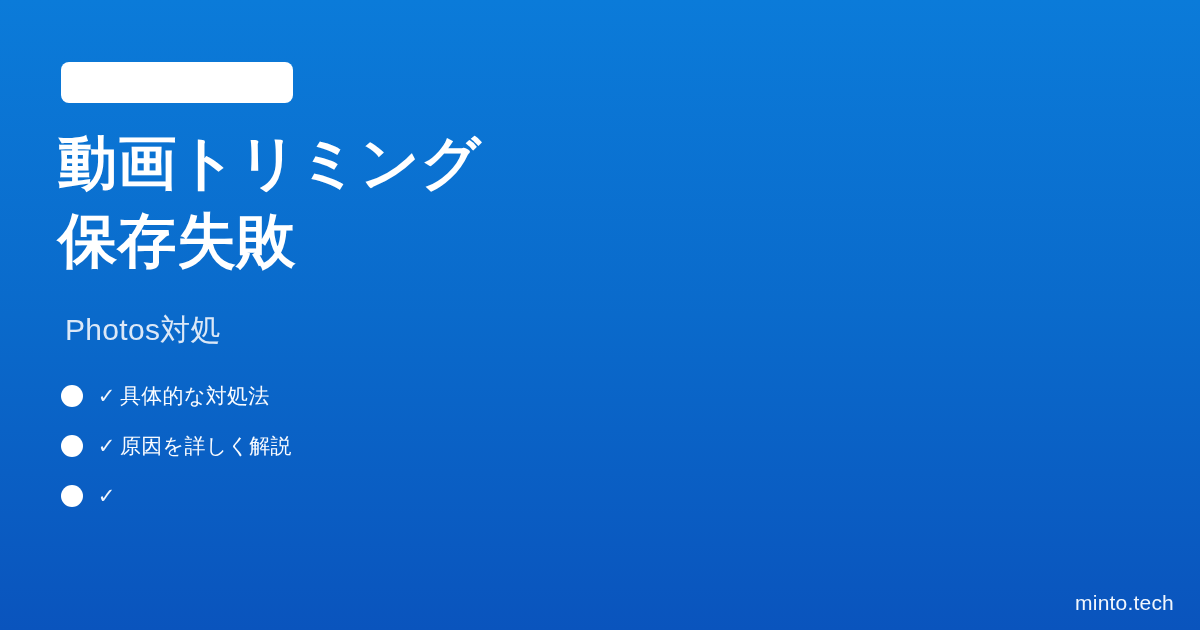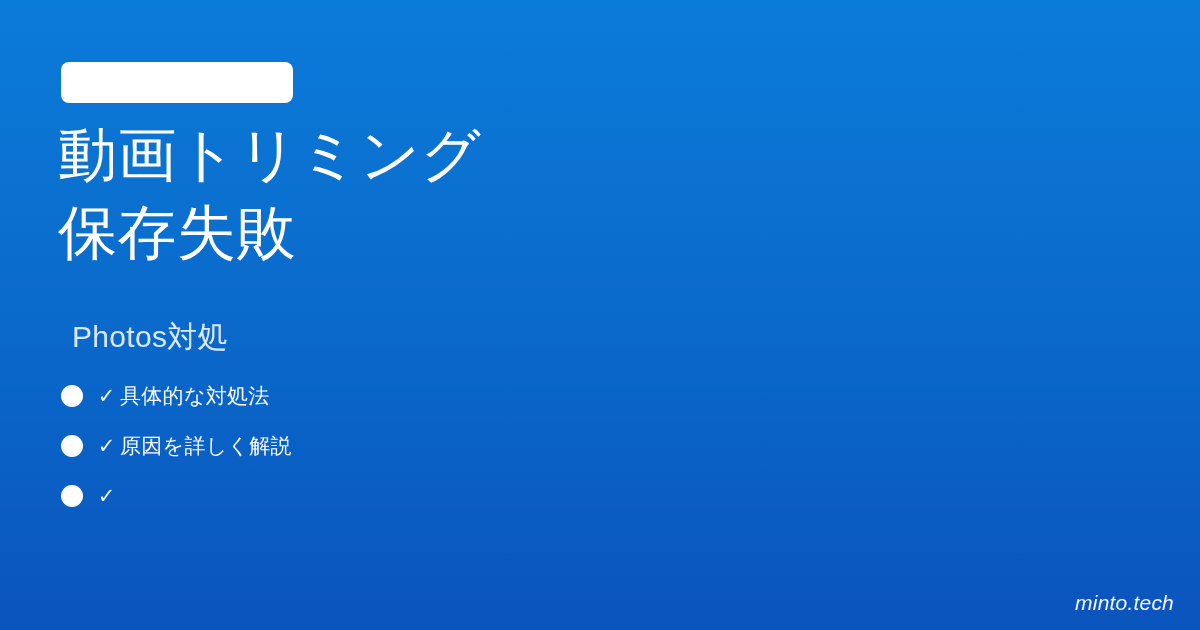--- a/index.html
+++ b/index.html
@@ -33,37 +33,37 @@
     height: 41px;
     background: #ffffff;
     border-radius: 8px;
     box-sizing: border-box;
   }
 
   
   .title {
     position: absolute;
     left: 58px;
-    top: 116px;
+    top: 124px;
     margin: 0;
     padding: 0;
     color: #ffffff;
     font-size: 59px;
-    font-weight: 400;
+    font-weight: 700;
     line-height: 78px;
     letter-spacing: 0.5px;
     white-space: pre-line;
   }
 
   
   .subtitle {
     position: absolute;
     left: 60px;
     top: 305px;
-    margin: 12px;
+    margin: 5px;
     padding: 0;
     color: #dbe8f7;
     font-size: 30px;
     font-weight: 400;
     line-height: 40px;
     letter-spacing: 0.3px;
   }
 
   
   .bullets {
@@ -118,21 +118,20 @@
   
   .brand {
     position: absolute;
     right: 26px;
     bottom: 14px;
     color: #f2f7fd;
     font-size: 21px;
     font-weight: 400;
     line-height: 26px;
     letter-spacing: 0.2px;
-    font-style: italic;
   }
 </style>
 </head>
 <body>
 
 <div class="card">
 
   <div class="badge"></div>
 
   <h1 class="title">動画トリミング

